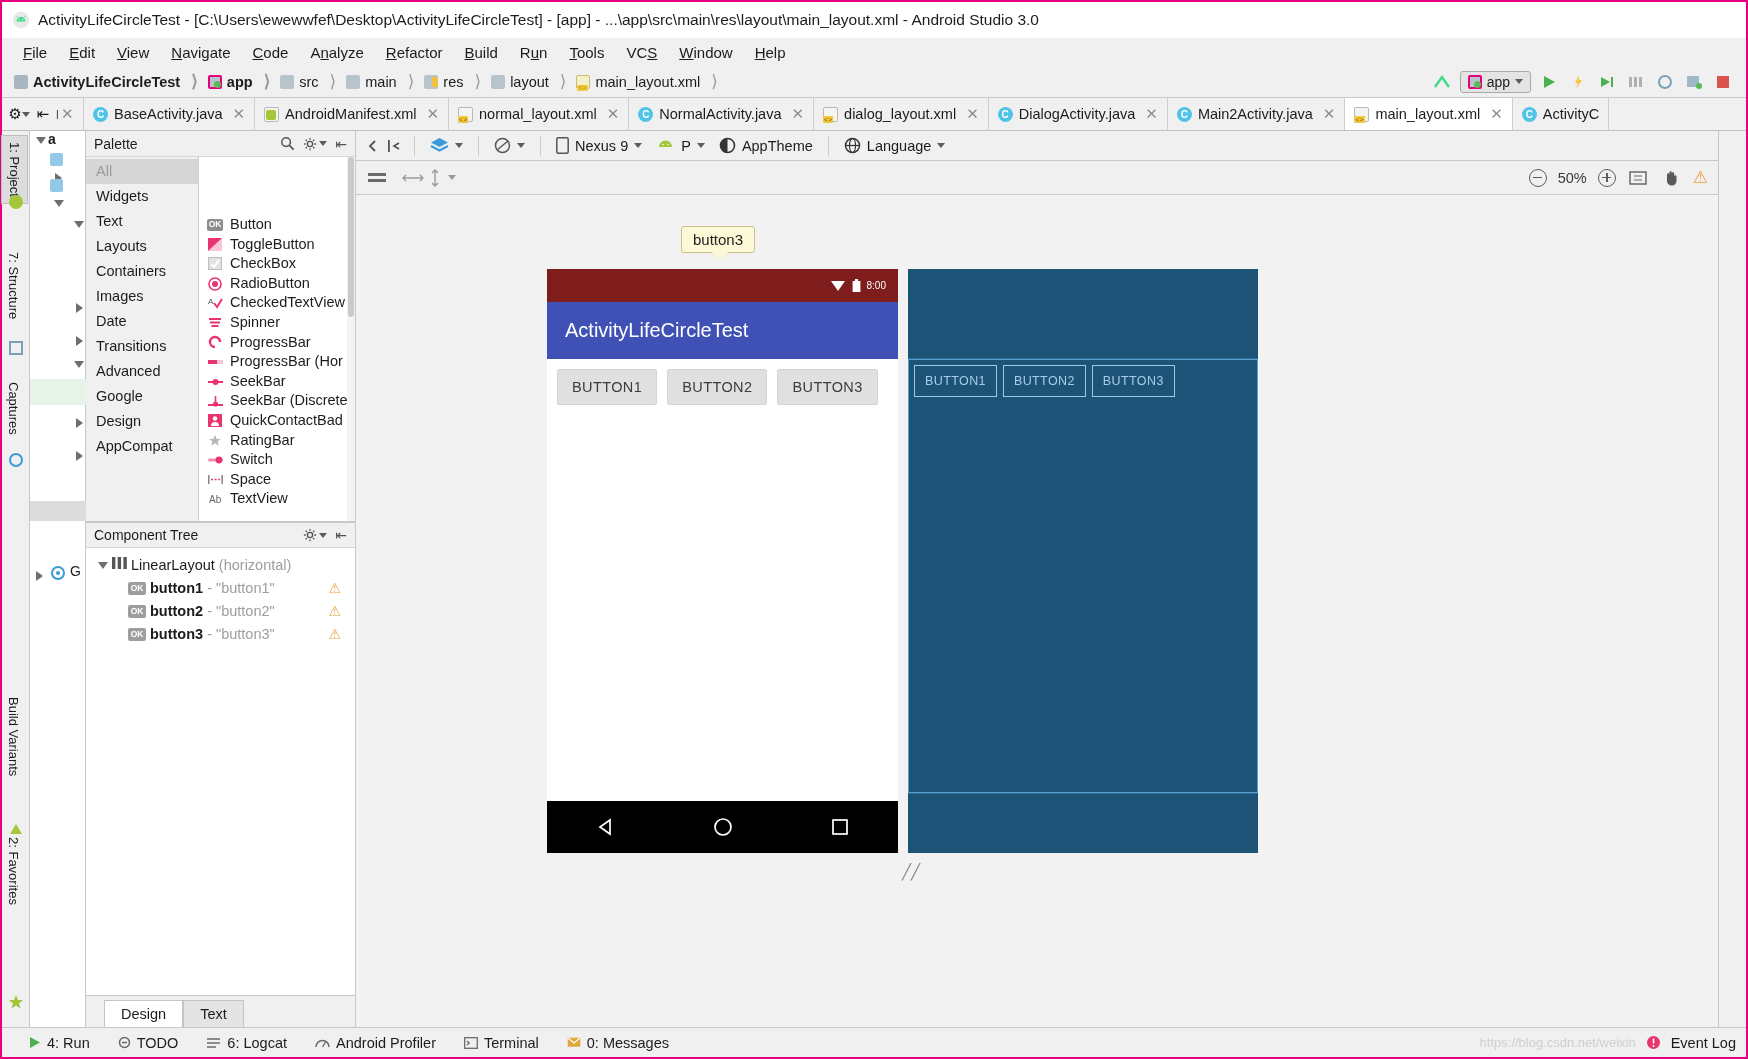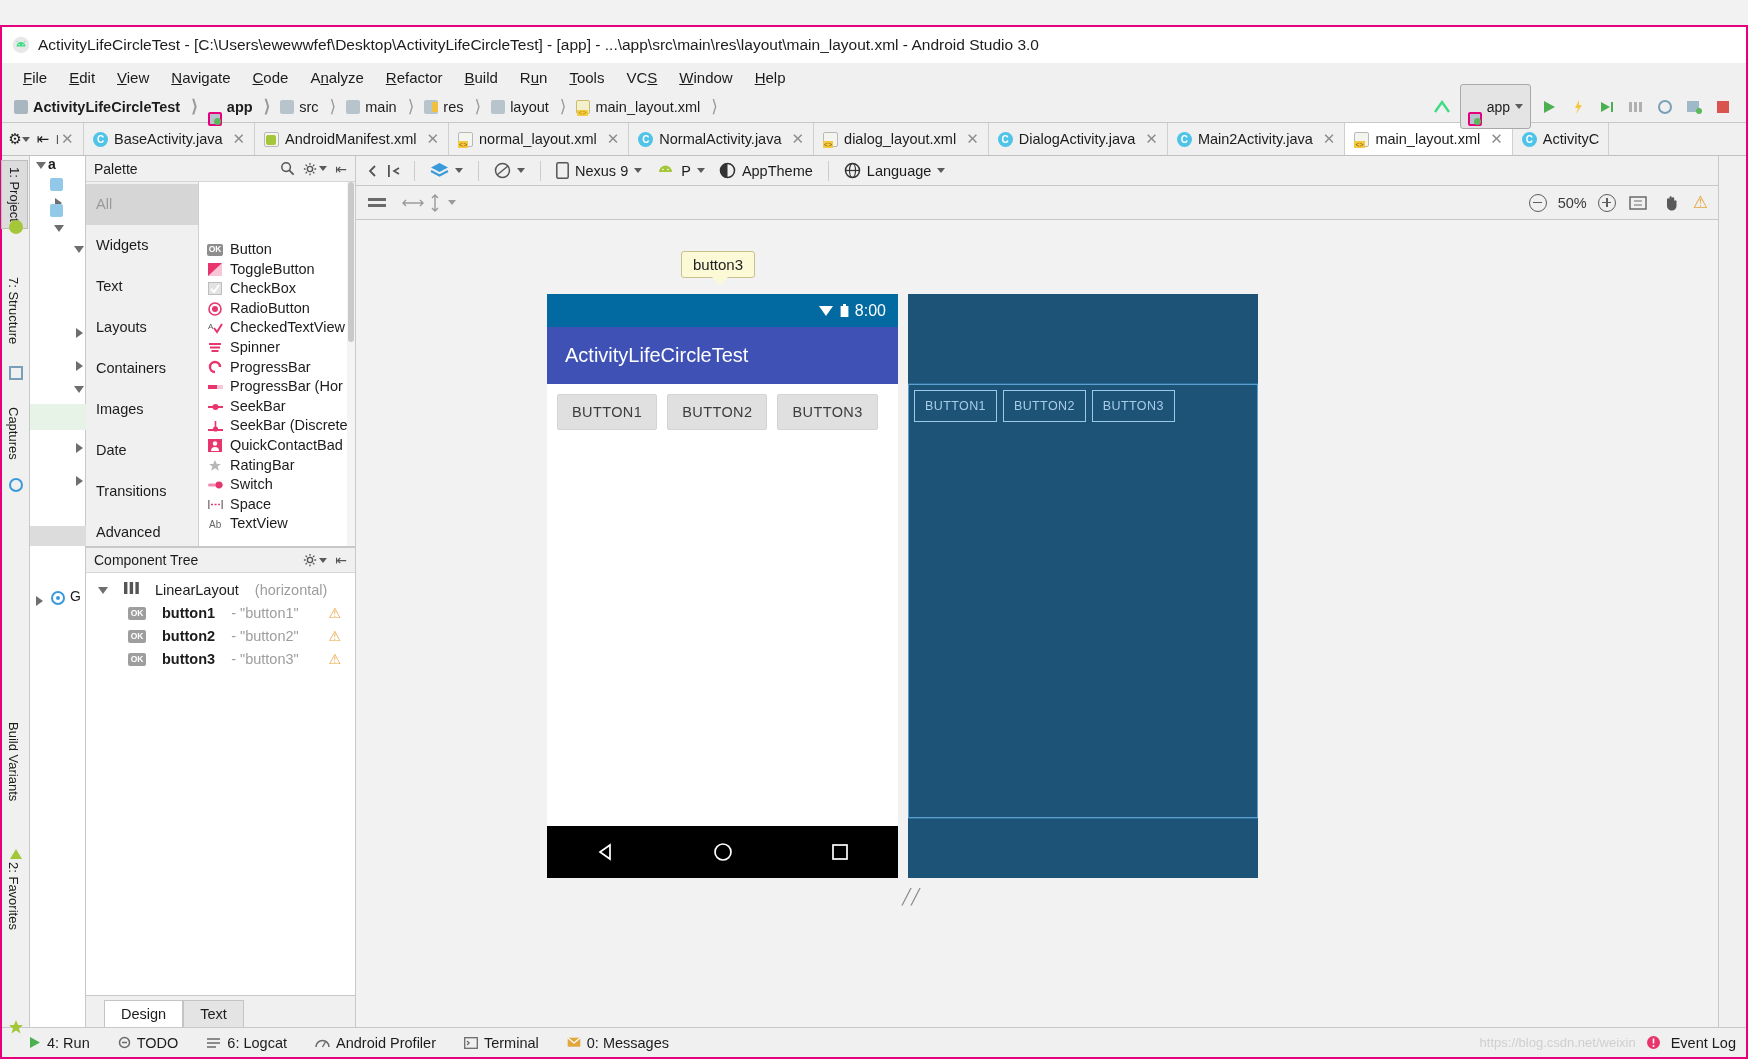--- a/index.html
+++ b/index.html
@@ -4,21 +4,21 @@
 <style>
   * { box-sizing: border-box; margin:0; padding:0; }
   html,body { width:1748px; height:1059px; overflow:hidden; }
   body {
     font-family: "Liberation Sans", sans-serif;
     font-size: 15px;
     color:#1c1c1c;
     background:#f2f2f2;
     position:relative;
   }
-  .app { position:absolute; inset:0; border:2px solid #e6007e; background:#fff; display:flex; flex-direction:column;margin-top:25px; }
+  .app { position:absolute; inset:0; border:2px solid #e6007e; background:#fff; display:flex; flex-direction:column; }
 
   
   .titlebar { height:36px; background:#ffffff; display:flex; align-items:center; padding-left:10px; gap:8px; flex:0 0 36px; }
   .titlebar .as-logo { width:18px; height:18px; }
   .titlebar .ttl { font-size:15.5px; color:#1d1d1d; white-space:nowrap; }
 
   
   .menubar { height:28px; background:#f0f0f0; display:flex; align-items:center; padding-left:10px; gap:0px; flex:0 0 28px; }
   .menubar .mi { padding:2px 11px; font-size:15px; color:#1b1b1b; cursor:default; }
   .menubar .mi u { text-decoration:underline; }
@@ -67,30 +67,30 @@
   .projstrip .blu { position:absolute; width:13px;height:13px;background:#93c9e8;border-radius:2px;}
 
   
   .leftcol { width:270px; background:#f0f0f0; display:flex; flex-direction:column; border-right:1px solid #c8c8c8; flex:0 0 270px; }
 
   .panelhdr { height:26px; display:flex; align-items:center; padding:0 8px; font-size:14px; background:#f0f0f0; border-bottom:1px solid #d6d6d6;}
   .panelhdr .tools{ margin-left:auto; display:flex; align-items:center; gap:8px; }
 
   .paletteBody { display:flex; height:365px; background:#fff; border-bottom:1px solid #c8c8c8;}
   .palCats { width:112px; background:#f0f0f0; padding-top:2px;}
-  .palCat { padding:10px 10px; font-size:14.5px; line-height:21px; cursor:default;}
+  .palCat { padding:2px 10px; font-size:14.5px; line-height:21px; cursor:default;}
   .palCat.sel { background:#d6d6d6; color:#9a9a9a; }
   .palItems { flex:1; background:#fff; border-left:1px solid #d0d0d0; position:relative; padding-top:58px; overflow:hidden;}
   .palItem { display:flex; align-items:center; gap:7px; font-size:14.5px; line-height:19.6px; padding-left:8px; white-space:nowrap; cursor:default;}
   .palIcon { width:16px; height:15px; flex:0 0 16px; display:inline-flex; align-items:center; justify-content:center; font-size:9px; }
   .palscroll { position:absolute; right:0px; top:0; width:8px; height:100%; background:#f4f4f4;}
   .palscroll i { position:absolute; left:1px; top:0; width:6px; height:160px; background:#c9c9c9; border-radius:3px; display:block;}
 
   .treeBody { flex:1; background:#fff; padding-top:6px; position:relative;}
-  .trow { display:flex; align-items:center; gap:16px; font-size:14.5px; line-height:23px; padding-left:12px; white-space:nowrap;}
+  .trow { display:flex; align-items:center; gap:4px; font-size:14.5px; line-height:23px; padding-left:12px; white-space:nowrap;}
   .trow .warn { margin-left:auto; margin-right:14px; color:#e8a33d; font-size:14px;}
   .trow .grey { color:#9d9d9d; }
   .okbadge { display:inline-flex; align-items:center; justify-content:center; width:18px;height:13px; background:#9e9e9e; color:#fff; font-size:8.5px; font-weight:bold; border-radius:2px;}
 
   
   .center { flex:1; display:flex; flex-direction:column; min-width:0; background:#f0f0f0;}
   .designtb { height:30px; display:flex; align-items:center; gap:0; border-bottom:1px solid #c8c8c8; background:#f0f0f0; flex:0 0 30px;}
   .dtb-sep { width:1px; height:20px; background:#cccccc; margin:0 8px;}
   .dtb-item { display:flex; align-items:center; gap:6px; padding:0 7px; font-size:14.5px; white-space:nowrap; cursor:default;}
   .caret { width:0;height:0;border-left:4px solid transparent;border-right:4px solid transparent;border-top:5px solid #5b5b5b;}
@@ -104,21 +104,21 @@
 
   .canvas { flex:1; background:#f2f2f2; position:relative; overflow:hidden; }
 
   
   .tooltip { position:absolute; background:#fbf9d6; border:1px solid #c9c18d; border-radius:3px; padding:4px 11px; font-size:15px; color:#222;}
   .tooltip .tail { position:absolute; left:30px; bottom:-8px; width:0;height:0;border-left:8px solid transparent;border-right:8px solid transparent;border-top:8px solid #fbf9d6; }
   .tooltip .tail:after{content:"";position:absolute;left:-8px;top:-9px;width:0;height:0;border-left:8px solid transparent;border-right:8px solid transparent;border-top:8px solid #c9c18d;z-index:-1;}
 
   
   .device { position:absolute; background:#fff; }
-  .dev-statusbar { height:33px; background:#0369a1; display:flex; align-items:center; justify-content:flex-end; gap:6px; padding-right:12px; color:#fff; font-size:16px;}
+  .dev-statusbar { height:33px; background:#7f1d1d; display:flex; align-items:center; justify-content:flex-end; gap:6px; padding-right:12px; color:#fff; font-size:10px;}
   .dev-appbar { height:57px; background:#3f51b5; display:flex; align-items:center; padding-left:18px; color:#fff; font-size:20px;}
   .dev-content { background:#fff; padding:10px 0 0 10px; display:flex; gap:10px; align-items:flex-start;}
   .mbtn { background:#e0e0e0; border:1px solid #d4d4d4; border-radius:2px; padding:9px 14px; font-size:14.5px; color:#3c3c3c; letter-spacing:.4px;}
   .dev-nav { height:52px; background:#000; display:flex; align-items:center; justify-content:space-around; }
 
   
   .blueprint { position:absolute; background:#1d5377; }
   .bp-band { position:absolute; left:0; right:0; }
   .bp-inner { position:absolute; border:1px solid #5b9fd0; }
   .bpbtn { border:1px solid #9ec8e8; color:#a8cde9; font-size:12.5px; padding:8px 10px; background:transparent; letter-spacing:.4px;}

